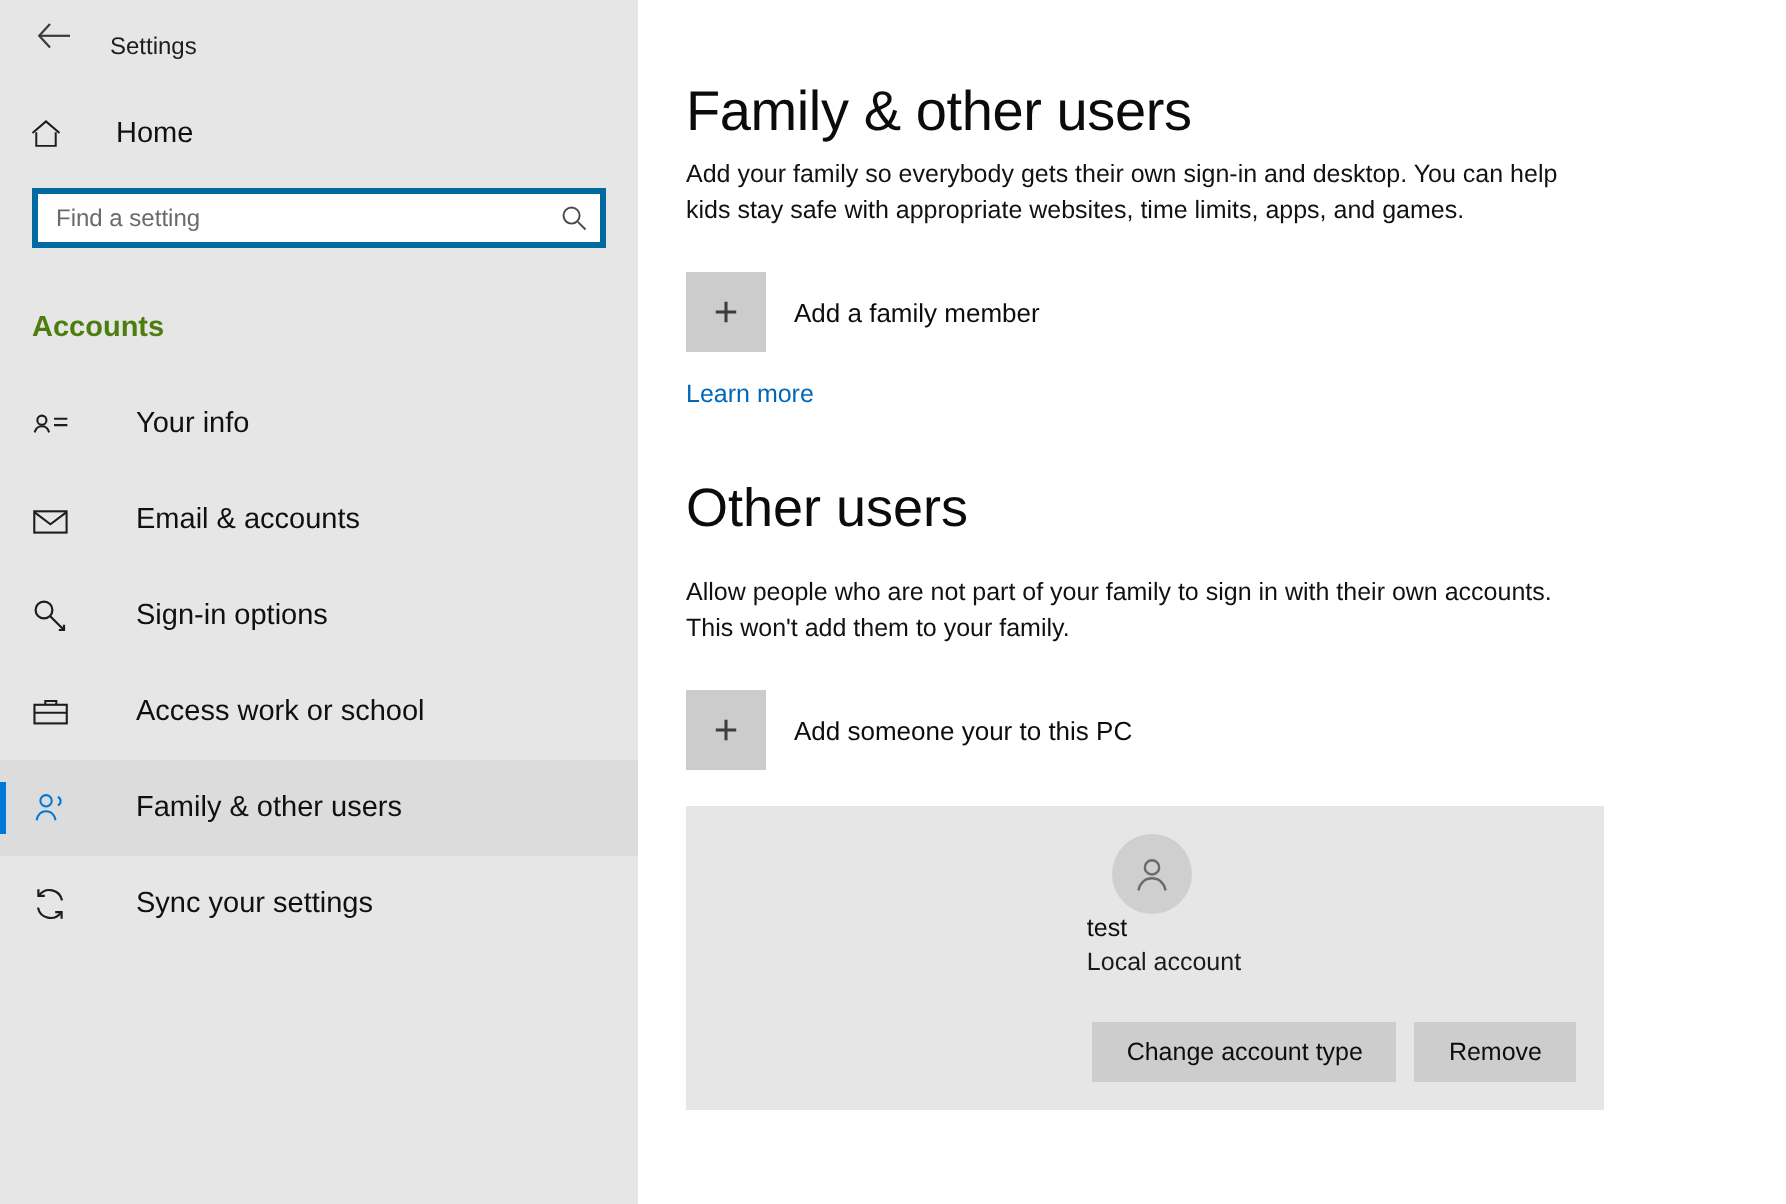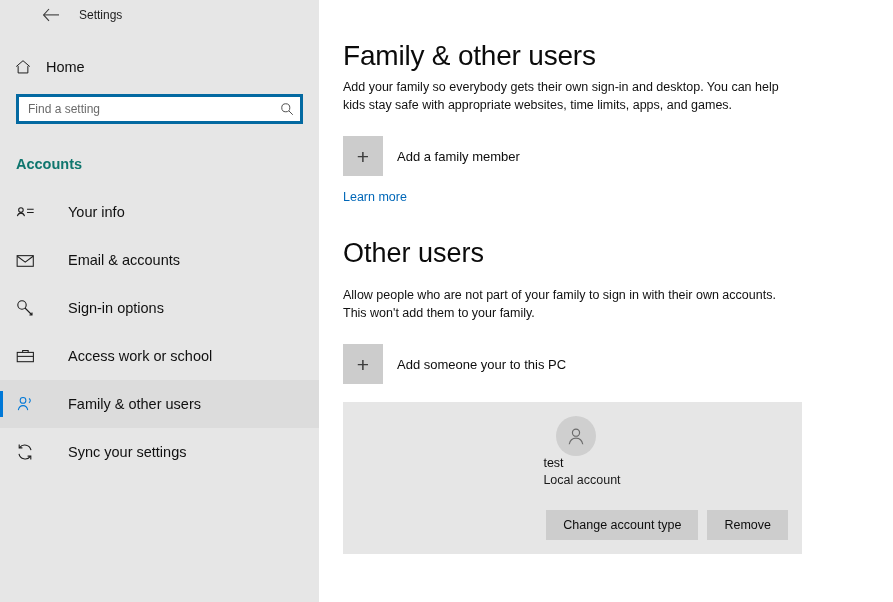--- a/index.html
+++ b/index.html
@@ -25,23 +25,22 @@
   .sidebar {
     width: 319px;
     height: 602px;
     background: #e6e6e6;
     flex: 0 0 319px;
     position: relative;
   }
   .titlebar {
     height: 30px;
     display: flex;
-    align-items: center;
+    align-items: flex-end;
     padding-left: 12px;
-    margin-left: 24px;
   }
   .back-btn {
     width: 30px;
     height: 24px;
     display: flex;
     align-items: center;
     justify-content: center;
     font-size: 17px;
     color: #3a3a3a;
     cursor: default;
@@ -62,21 +61,21 @@
   .home-row .ico {
     width: 30px;
     display: flex;
     align-items: center;
     justify-content: flex-start;
     color: #1c1c1c;
   }
   .home-label {
     font-size: 14.5px;
     color: #101010;
-    margin-left: 2px;
+    margin-left: 14px;
   }
   .search-wrap {
     margin: 8px 18px 0 16px;
     height: 30px;
     background: #ffffff;
     border: 3px solid #0369a1;
     display: flex;
     align-items: center;
     position: relative;
     width: 287px;
@@ -95,21 +94,21 @@
   .search-ico {
     width: 26px;
     display: flex;
     align-items: center;
     justify-content: center;
     color: #4a4a4a;
   }
   .section-title {
     font-size: 14.5px;
     font-weight: bold;
-    color: #0f766e;
+    color: #4d7c0f;
     padding: 0 0 0 16px;
     margin-top: 32px;
   }
   .nav {
     margin-top: 16px;
   }
   .nav-item {
     display: flex;
     align-items: center;
     height: 48px;

